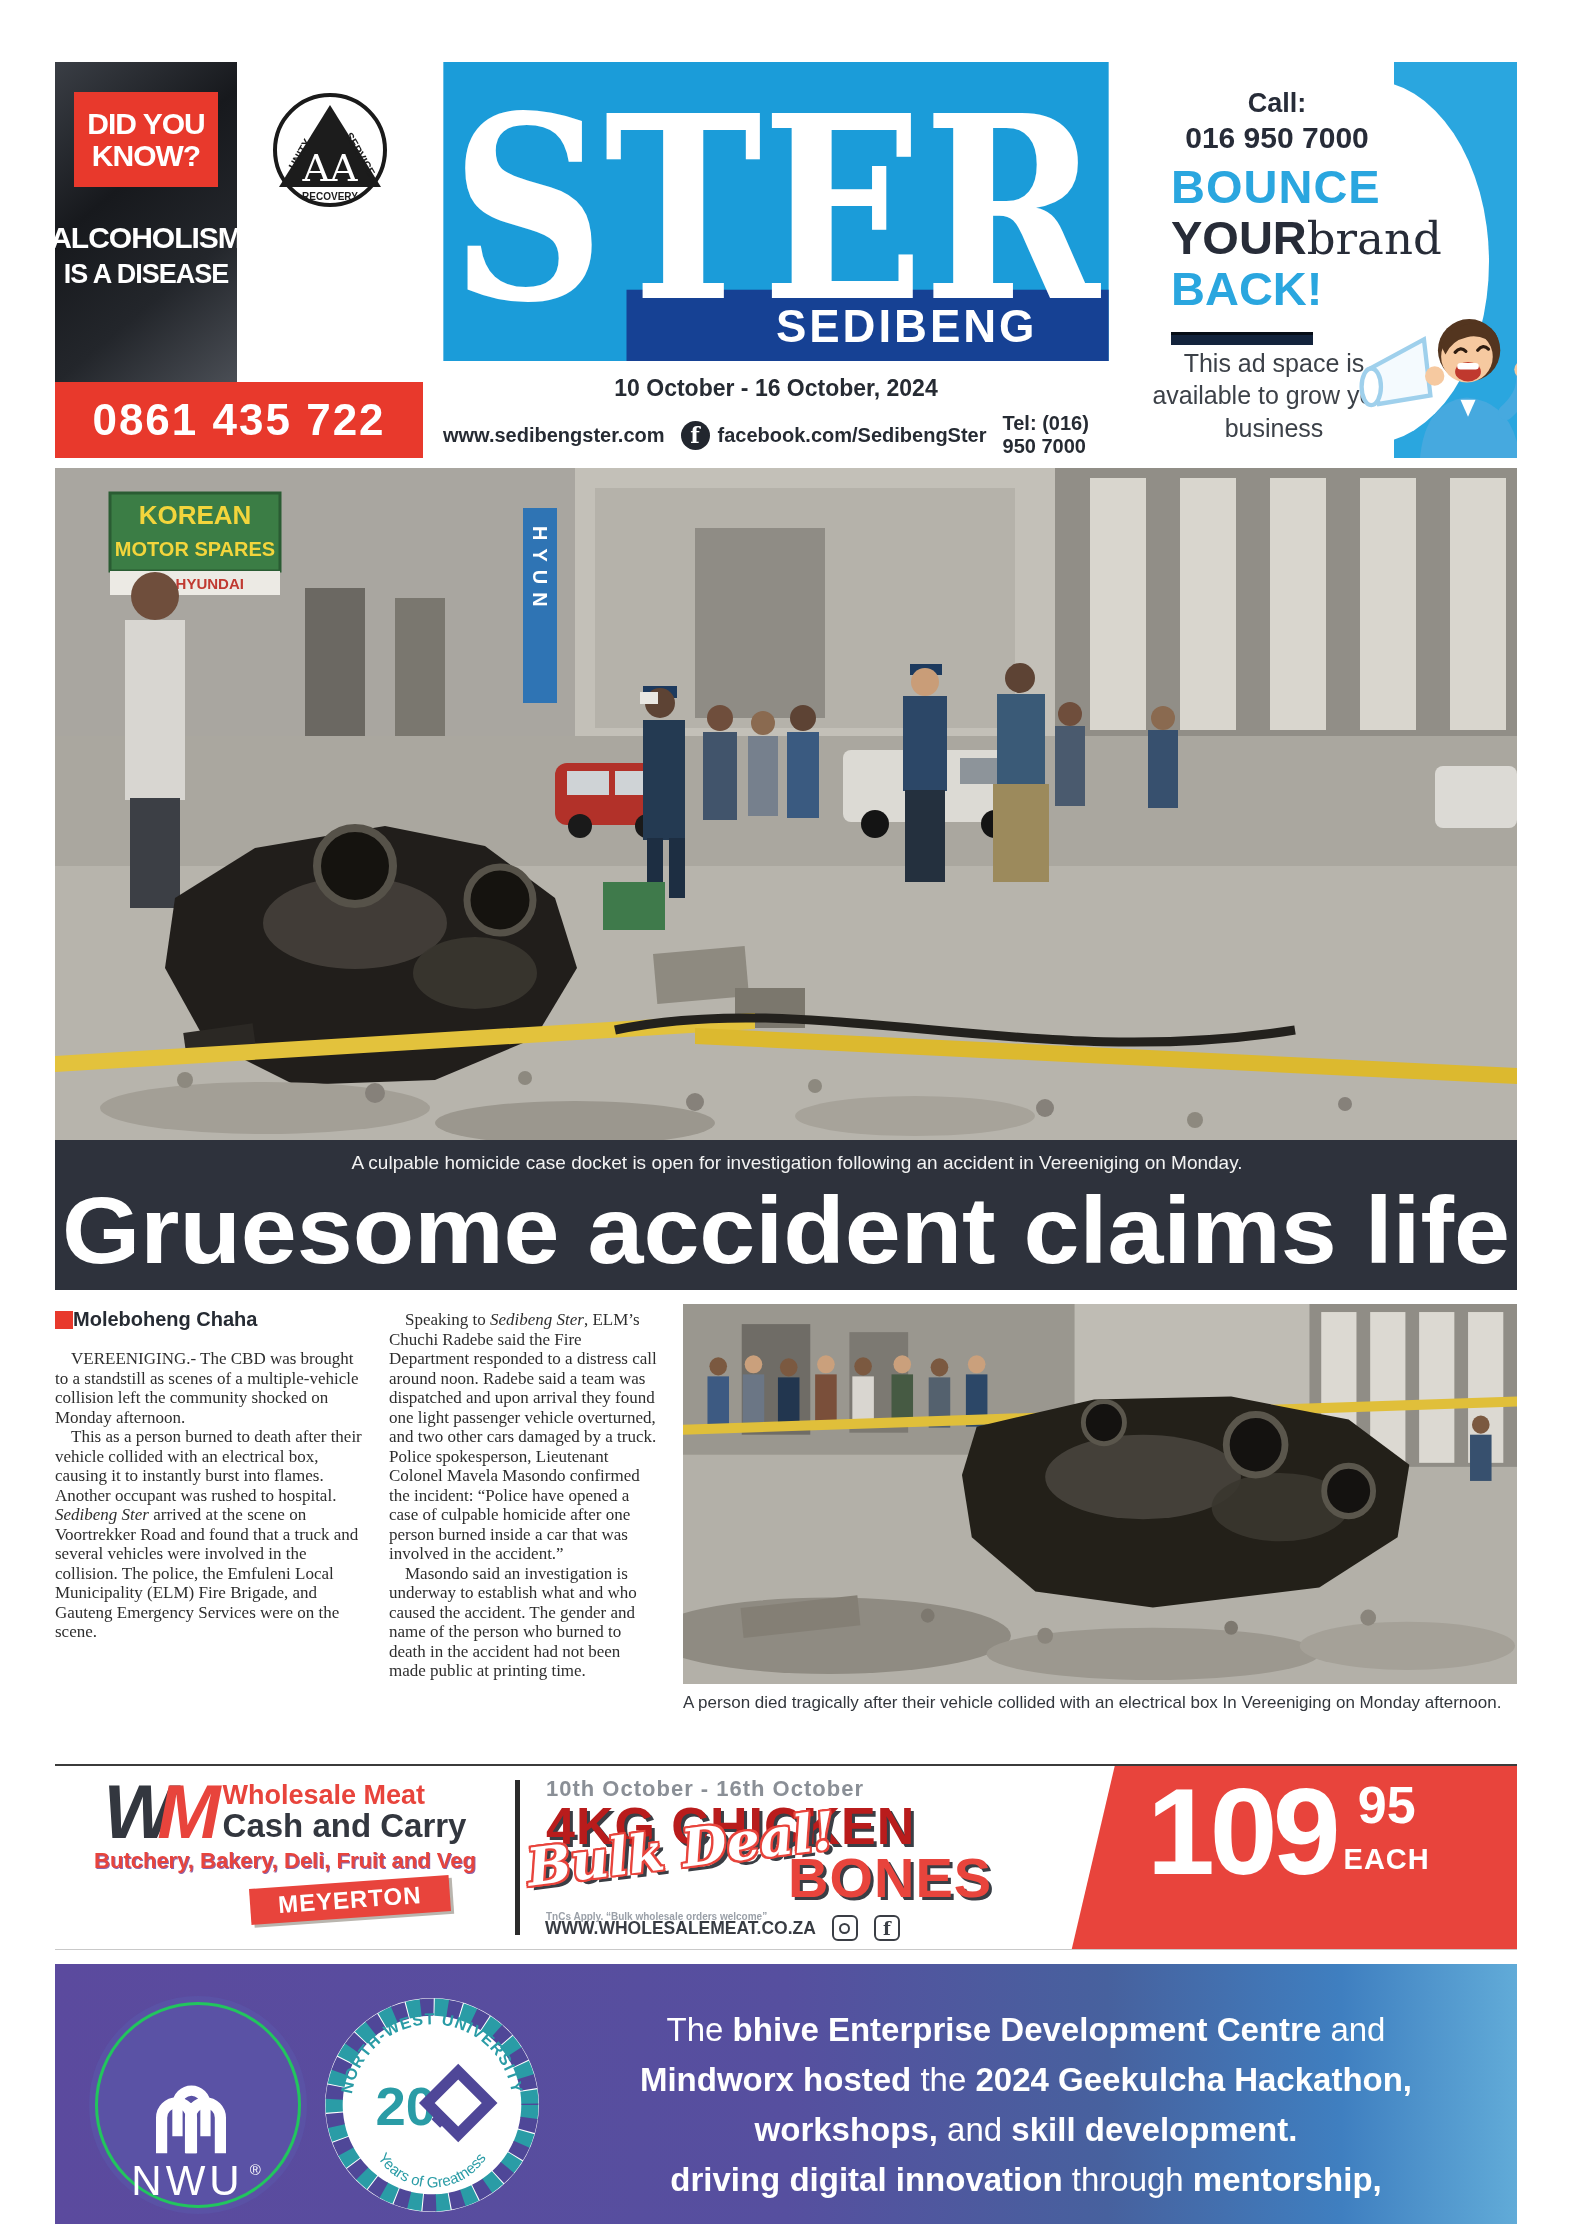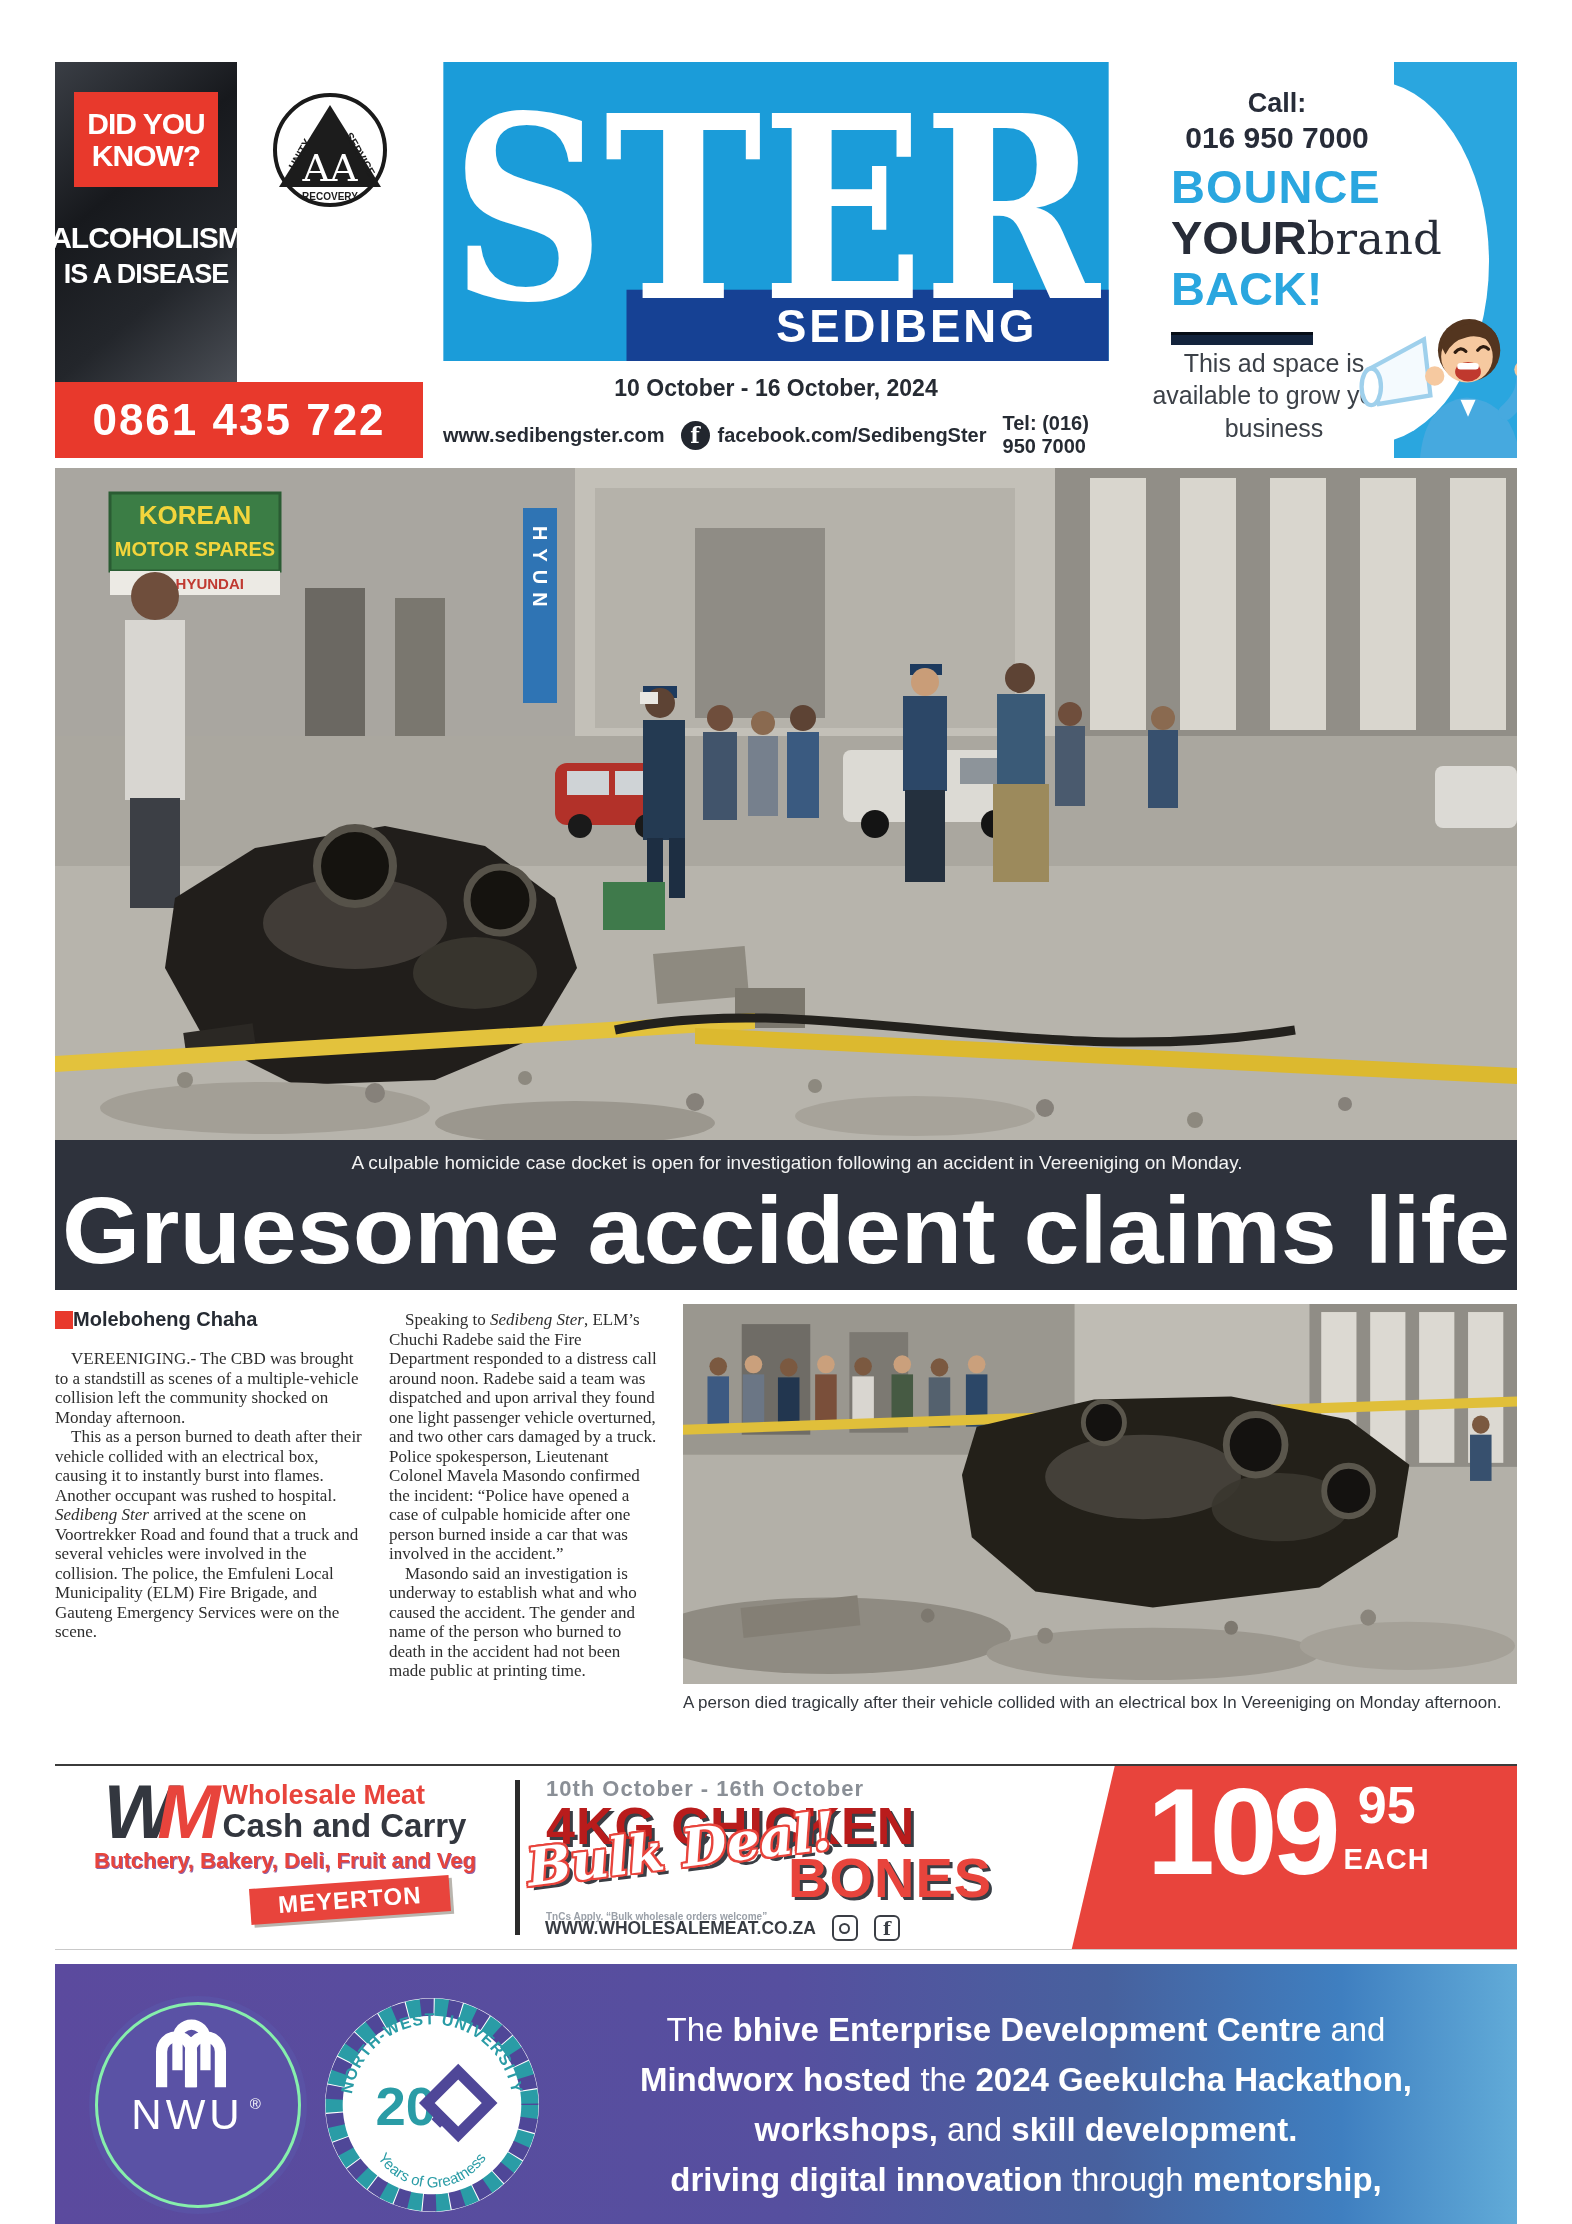--- a/index.html
+++ b/index.html
@@ -107,22 +107,22 @@
   .sq-icon { width:26px; height:26px; border-radius:6px; background:#fff; border:2px solid #3a3e45;
              display:inline-flex; align-items:center; justify-content:center; }
   .ig-dot { width:11px; height:11px; border:2px solid #3a3e45; border-radius:50%; display:block; }
   .fb-f { font-weight:bold; font-size:18px; color:#3a3e45; font-family:"DejaVu Serif", serif; }
 
   
   .nwu-ad { margin:14px 55px 0; height:282px;
             background:linear-gradient(90deg,#5b4a9e 0%,#564f9f 50%,#47619e 72%,#3f7fc0 88%,#61abd8 100%);
             display:flex; align-items:center; padding-left:34px; gap:14px; }
   .nwu-circle { width:218px; height:218px; border-radius:50%; background:#5a52a5; padding:6px; flex:none; }
-  .nwu-circle-in { width:100%; height:100%; border:3px solid #86efac; border-radius:50%;
-                   display:flex; flex-direction:column; align-items:center; justify-content:flex-start; }
+  .nwu-circle-in { width:100%; height:100%; border:3px solid #22c55e; border-radius:50%;
+                   display:flex; flex-direction:column; align-items:center; justify-content:flex-end; }
   .nwu-glyph { width:104px; height:84px; }
   .nwu-name { color:#fff; font-size:42px; letter-spacing:4px; display:flex; align-items:flex-start; gap:6px; margin-top:2px; }
   .nwu-reg { font-size:15px; margin-top:4px; }
   .badge20 { width:222px; height:222px; flex:none; }
   .nwu-text { flex:1; text-align:center; color:#fff; font-size:33px; line-height:1.52; padding:0 30px 0 8px; }
   .nwu-text b { font-weight:bold; }
 </style>
 </head>
 <body>
 

